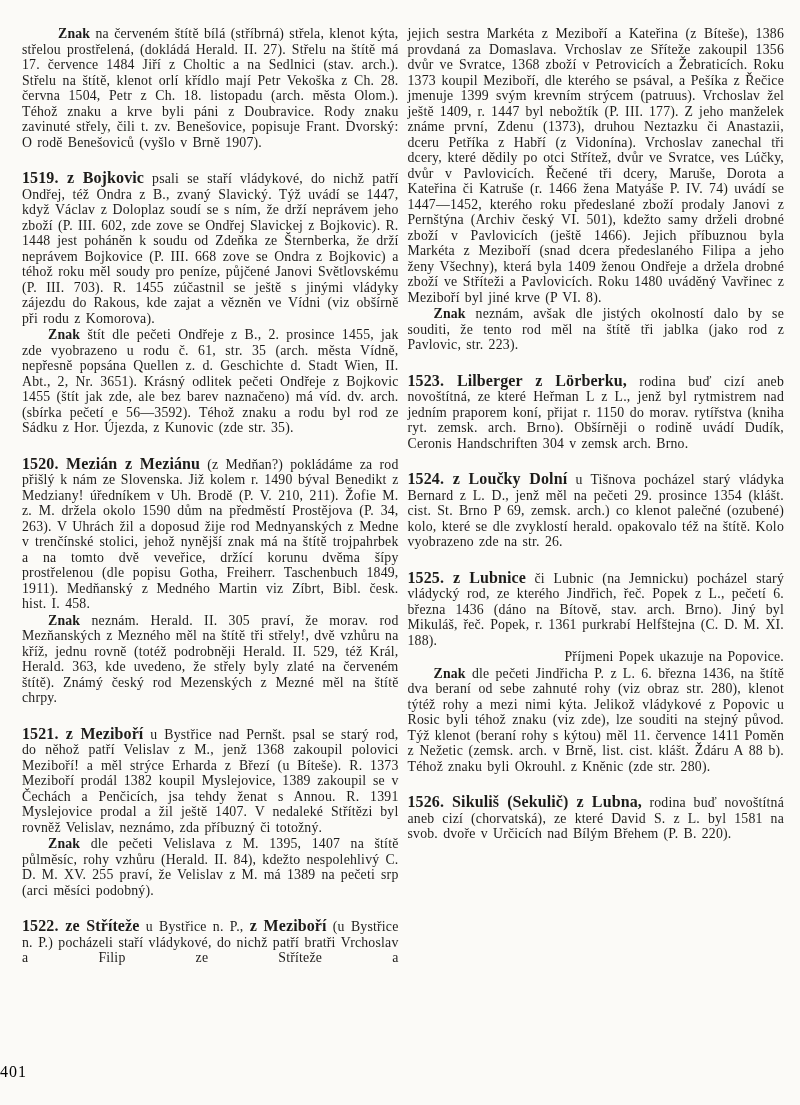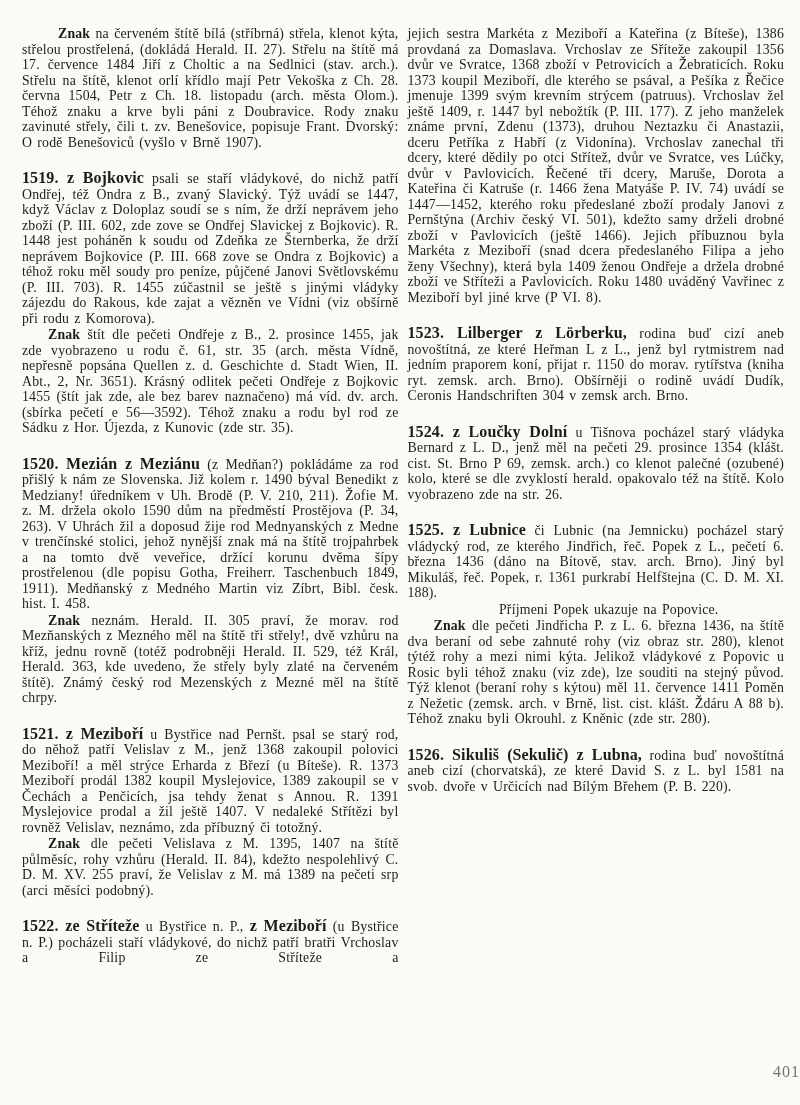--- a/index.html
+++ b/index.html
@@ -29,31 +29,31 @@
     font-size:13.8px;
     line-height:15.5px;
     text-align:justify;
     letter-spacing:0.2px;
     word-spacing:1.5px;
   }
   .ind{ text-indent:26px; margin-top:1px; }
   .first-ind{ text-indent:36px; }
   .entry{ margin-top:20px; }
   .jlast{ text-align-last:justify; }
-  .noj{ text-align:center; }
+  .noj{ text-align:right; }
   .b{ font-weight:bold; }
   .h{ font-weight:bold; font-size:16px; letter-spacing:0.1px; }
   .folio{
     position:absolute;
     left:0; right:0;
     top:1063px;
-    text-align:right;
+    text-align:left;
     font-size:16px;
     letter-spacing:1px;
-    color:#737373;
+    color:#000000;
   }
 </style>
 </head>
 <body>
 
 <div class="page">
   <div class="cols">
 
     <div class="col">
       <p class="para first-ind"><span class="b">Znak</span><span> na červeném štítě bílá (stříbrná) střela, klenot kýta, střelou prostřelená, (dokládá Herald. II. 27). Střelu na štítě má 17. července 1484 Jiří z Choltic a na Sedlnici (stav. arch.). Střelu na štítě, klenot orlí křídlo mají Petr Vekoška z Ch. 28. června 1504, Petr z Ch. 18. listopadu (arch. města Olom.). Téhož znaku a krve byli páni z Doubravice. Rody znaku zavinuté střely, čili t. zv. Benešovice, popisuje Frant. Dvorský: O rodě Benešoviců (vyšlo v Brně 1907).</span></p>
@@ -61,20 +61,21 @@
       <p class="para ind"><span class="b">Znak</span><span> štít dle pečeti Ondřeje z B., 2. prosince 1455, jak zde vyobrazeno u rodu č. 61, str. 35 (arch. města Vídně, nepřesně popsána Quellen z. d. Geschichte d. Stadt Wien, II. Abt., 2, Nr. 3651). Krásný odlitek pečeti Ondřeje z Bojkovic 1455 (štít jak zde, ale bez barev naznačeno) má víd. dv. arch. (sbírka pečetí e 56—3592). Téhož znaku a rodu byl rod ze Sádku z Hor. Újezda, z Kunovic (zde str. 35).</span></p>
       <p class="para entry"><span class="h">1520. Mezián z Meziánu</span><span> (z Medňan?) pokládáme za rod přišlý k nám ze Slovenska. Již kolem r. 1490 býval Benedikt z Medziany! úředníkem v Uh. Brodě (P. V. 210, 211). Žofie M. z. M. držela okolo 1590 dům na předměstí Prostějova (P. 34, 263). V Uhrách žil a doposud žije rod Mednyanských z Medne v trenčínské stolici, jehož nynější znak má na štítě trojpahrbek a na tomto dvě veveřice, držící korunu dvěma šípy prostřelenou (dle popisu Gotha, Freiherr. Taschenbuch 1849, 1911). Medňanský z Medného Martin viz Zíbrt, Bibl. česk. hist. I. 458.</span></p>
       <p class="para ind"><span class="b">Znak</span><span> neznám. Herald. II. 305 praví, že morav. rod Mezňanských z Mezného měl na štítě tři střely!, dvě vzhůru na kříž, jednu rovně (totéž podrobněji Herald. II. 529, též Král, Herald. 363, kde uvedeno, že střely byly zlaté na červeném štítě). Známý český rod Mezenských z Mezné měl na štítě chrpy.</span></p>
       <p class="para entry"><span class="h">1521. z Meziboří</span><span> u Bystřice nad Pernšt. psal se starý rod, do něhož patří Velislav z M., jenž 1368 zakoupil polovici Meziboří! a měl strýce Erharda z Březí (u Bíteše). R. 1373 Meziboří prodál 1382 koupil Myslejovice, 1389 zakoupil se v Čechách a Penčicích, jsa tehdy ženat s Annou. R. 1391 Myslejovice prodal a žil ještě 1407. V nedaleké Střítězi byl rovněž Velislav, neznámo, zda příbuzný či totožný.</span></p>
       <p class="para ind"><span class="b">Znak</span><span> dle pečeti Velislava z M. 1395, 1407 na štítě půlměsíc, rohy vzhůru (Herald. II. 84), kdežto nespolehlivý C. D. M. XV. 255 praví, že Velislav z M. má 1389 na pečeti srp (arci měsíci podobný).</span></p>
       <p class="para entry jlast"><span class="h">1522. ze Stříteže</span><span> u Bystřice n. P., </span><span class="h">z Meziboří</span><span> (u Bystřice n. P.) pocházeli staří vládykové, do nichž patří bratři Vrchoslav a Filip ze Stříteže a</span></p>
     </div>
 
     <div class="col">
       <p class="para"><span>jejich sestra Markéta z Meziboří a Kateřina (z Bíteše), 1386 provdaná za Domaslava. Vrchoslav ze Sříteže zakoupil 1356 dvůr ve Svratce, 1368 zboží v Petrovicích a Žebraticích. Roku 1373 koupil Meziboří, dle kterého se psával, a Pešíka z Řečice jmenuje 1399 svým krevním strýcem (patruus). Vrchoslav žel ještě 1409, r. 1447 byl nebožtík (P. III. 177). Z jeho manželek známe první, Zdenu (1373), druhou Neztazku či Anastazii, dceru Petříka z Habří (z Vidonína). Vrchoslav zanechal tři dcery, které dědily po otci Střítež, dvůr ve Svratce, ves Lúčky, dvůr v Pavlovicích. Řečené tři dcery, Maruše, Dorota a Kateřina či Katruše (r. 1466 žena Matyáše P. IV. 74) uvádí se 1447—1452, kterého roku předeslané zboží prodaly Janovi z Pernštýna (Archiv český VI. 501), kdežto samy drželi drobné zboží v Pavlovicích (ještě 1466). Jejich příbuznou byla Markéta z Meziboří (snad dcera předeslaného Filipa a jeho ženy Všechny), která byla 1409 ženou Ondřeje a držela drobné zboží ve Stříteži a Pavlovicích. Roku 1480 uváděný Vavřinec z Meziboří byl jiné krve (P VI. 8).</span></p>
+      <p class="para ind"><span class="b">Znak</span><span> neznám, avšak dle jistých okolností dalo by se souditi, že tento rod měl na štítě tři jablka (jako rod z Pavlovic, str. 223).</span></p>
       <p class="para entry"><span class="h">1523. Lilberger z Lörberku,</span><span> rodina buď cizí aneb novoštítná, ze které Heřman L z L., jenž byl rytmistrem nad jedním praporem koní, přijat r. 1150 do morav. rytířstva (kniha ryt. zemsk. arch. Brno). Obšírněji o rodině uvádí Dudík, Ceronis Handschriften 304 v zemsk arch. Brno.</span></p>
       <p class="para entry"><span class="h">1524. z Loučky Dolní</span><span> u Tišnova pocházel starý vládyka Bernard z L. D., jenž měl na pečeti 29. prosince 1354 (klášt. cist. St. Brno P 69, zemsk. arch.) co klenot palečné (ozubené) kolo, které se dle zvyklostí herald. opakovalo též na štítě. Kolo vyobrazeno zde na str. 26.</span></p>
       <p class="para entry"><span class="h">1525. z Lubnice</span><span> či Lubnic (na Jemnicku) pocházel starý vládycký rod, ze kterého Jindřich, řeč. Popek z L., pečetí 6. března 1436 (dáno na Bítově, stav. arch. Brno). Jiný byl Mikuláš, řeč. Popek, r. 1361 purkrabí Helfštejna (C. D. M. XI. 188).</span></p>
       <p class="para ind noj"><span>Příjmeni Popek ukazuje na Popovice.</span></p>
       <p class="para ind"><span class="b">Znak</span><span> dle pečeti Jindřicha P. z L. 6. března 1436, na štítě dva beraní od sebe zahnuté rohy (viz obraz str. 280), klenot týtéž rohy a mezi nimi kýta. Jelikož vládykové z Popovic u Rosic byli téhož znaku (viz zde), lze souditi na stejný původ. Týž klenot (beraní rohy s kýtou) měl 11. července 1411 Poměn z Nežetic (zemsk. arch. v Brně, list. cist. klášt. Ždáru A 88 b). Téhož znaku byli Okrouhl. z Kněnic (zde str. 280).</span></p>
       <p class="para entry"><span class="h">1526. Sikuliš (Sekulič) z Lubna,</span><span> rodina buď novoštítná aneb cizí (chorvatská), ze které David S. z L. byl 1581 na svob. dvoře v Určicích nad Bílým Břehem (P. B. 220).</span></p>
     </div>
 
   </div>
 

